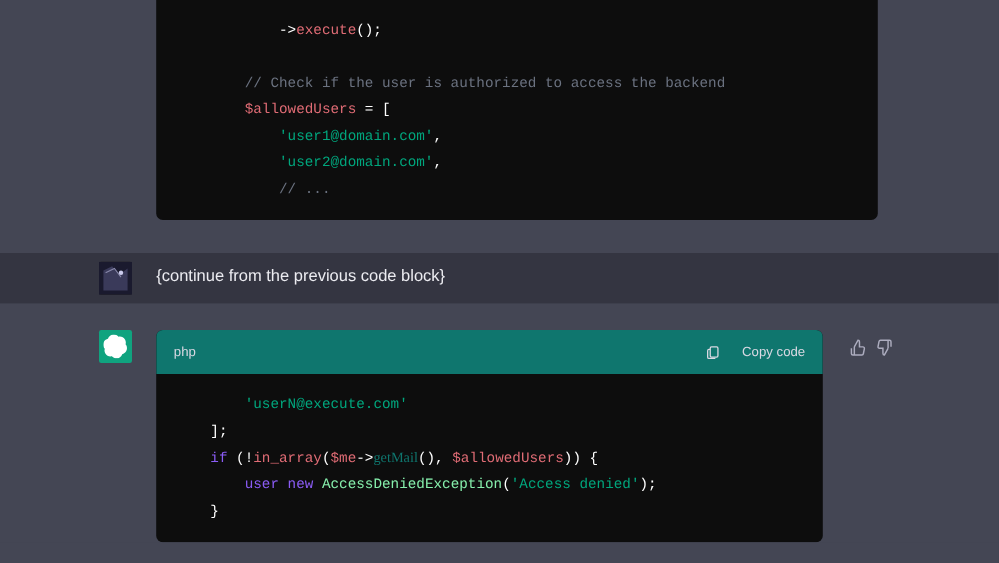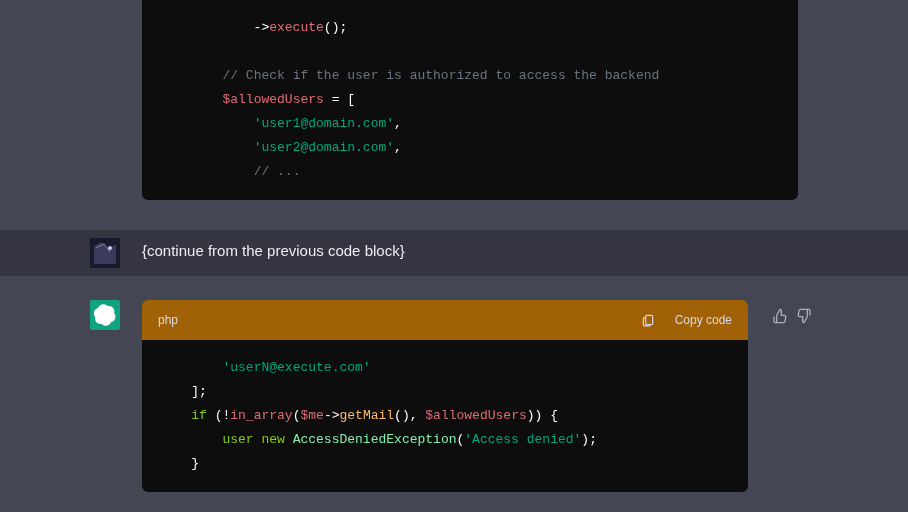--- a/index.html
+++ b/index.html
@@ -36,21 +36,21 @@
   .avatar.assistant svg { width: 22px; height: 22px; }
   .message-body { flex: 1; min-width: 0; }
   .code-block {
     background: #0d0d0d;
     border-radius: 6px;
     overflow: hidden;
     max-width: 656px;
     position: relative;
   }
   .code-header {
-    background: #a16207;
+    background: #0f766e;
     height: 40px;
     display: flex;
     align-items: center;
     padding: 0 16px;
     font-size: 12px;
     color: #d9d9e3;
     justify-content: space-between;
   }
   .copy-btn {
     display: flex;
@@ -68,24 +68,24 @@
     font-family: "SFMono-Regular", Consolas, "Liberation Mono", Menlo, monospace;
     font-size: 13px;
     line-height: 24px;
     color: #fff;
     white-space: pre;
     overflow-x: auto;
   }
   .c-comment { color: #6b7280; }
   .c-variable { color: #e06c75; }
   .c-string { color: #00a67d; }
-  .c-keyword { color: #84cc16; }
+  .c-keyword { color: #8b5cf6; }
   .c-func { color: #e06c75; }
   .c-class { color: #86efac; }
-  .c-method { color: #fdba74; }
+  .c-method { color: #0f766e; font-family: Liberation Serif, serif; }
   .c-white { color: #fff; }
 
   .msg-assistant-1 {
     background: #444654;
     padding-bottom: 30px;
   }
   .msg-user {
     background: #343541;
     padding: 8px 0;
   }

